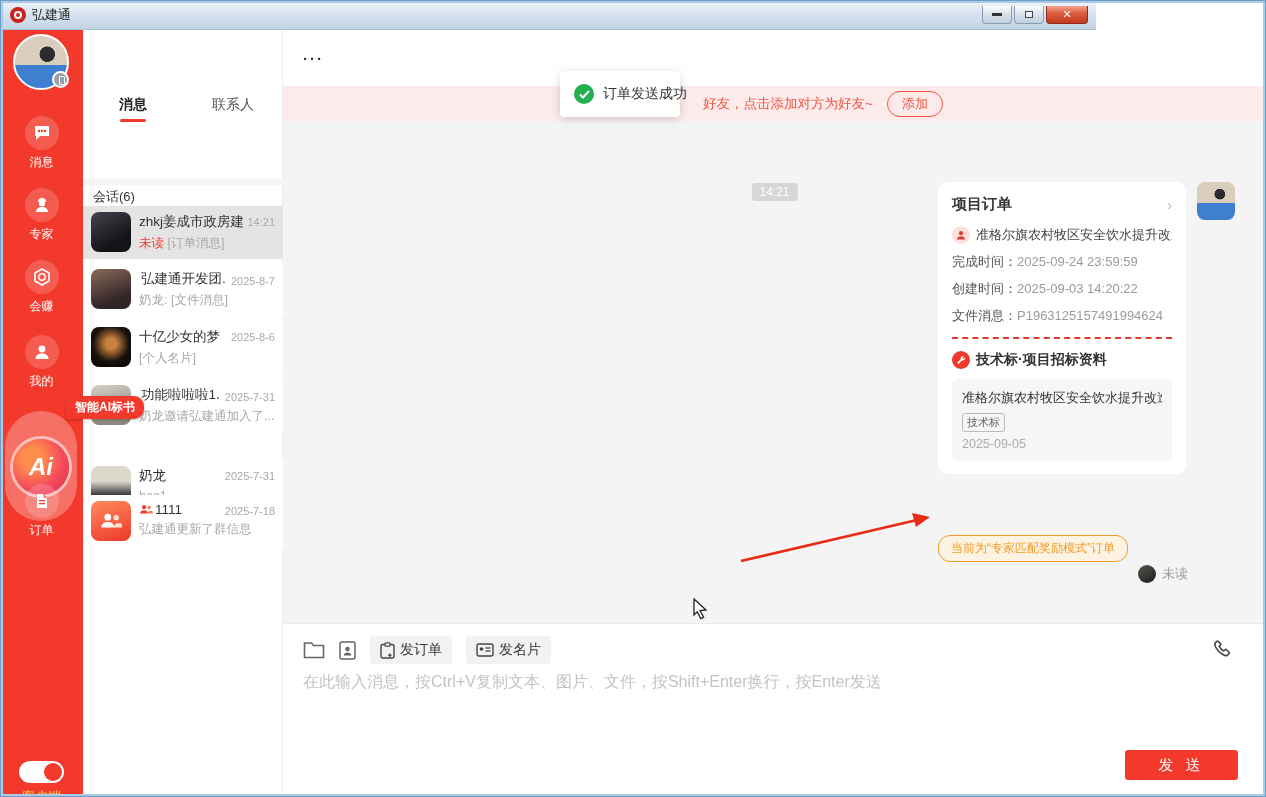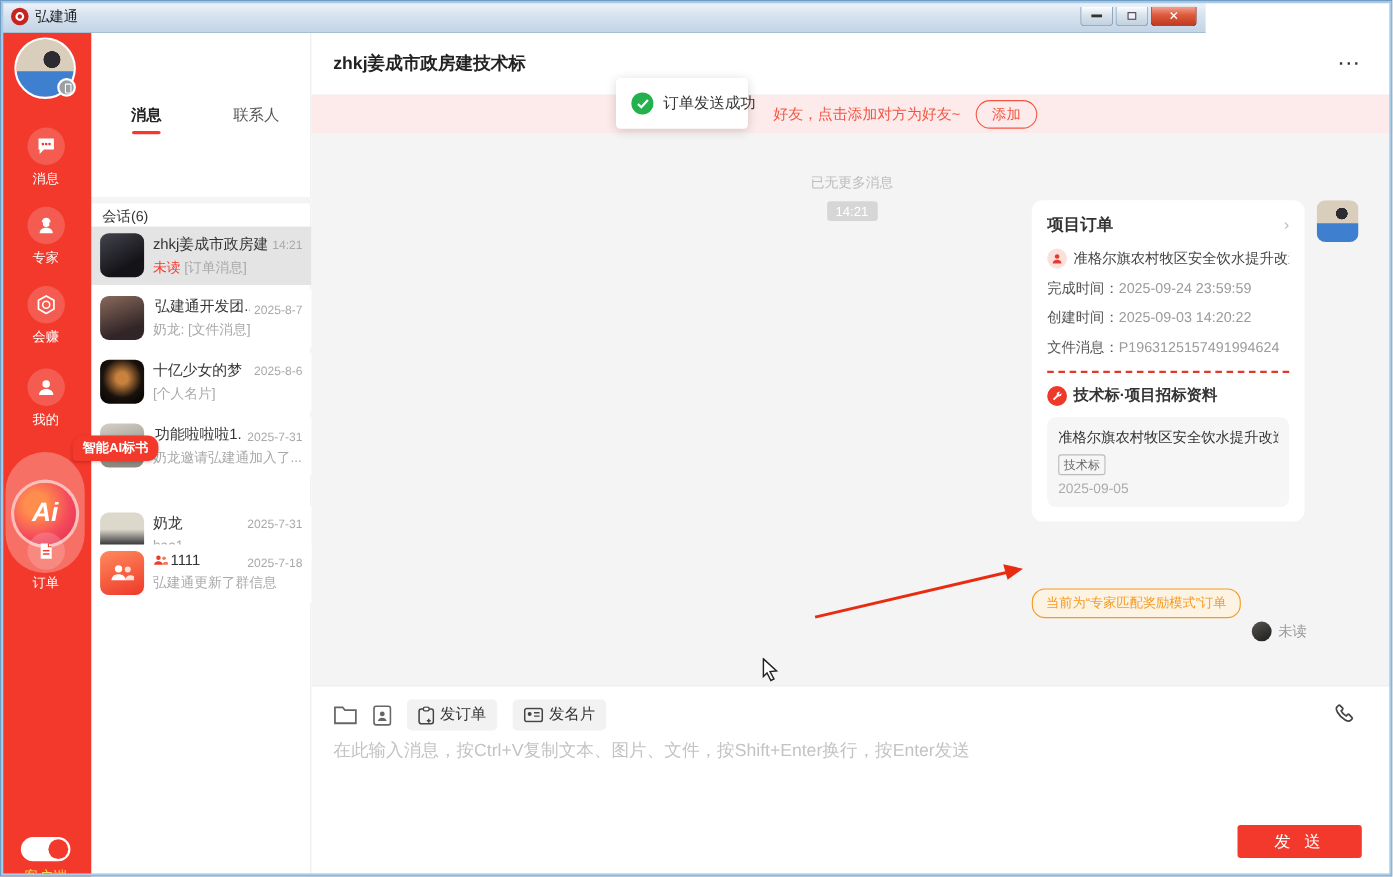--- a/index.html
+++ b/index.html
@@ -335,42 +335,40 @@
           </span>
           <span class="crow-time">2025-7-18</span>
         </div>
         <div class="crow-prev">弘建通更新了群信息</div>
       </div>
     </div>
   </div>
 
   <div class="mainpanel">
     <div class="main-header">
-      <span class="main-title">zhkj姜成市政房建技术标</span>
       <span class="menu-dots">···</span>
     </div>
 
     <div class="banner">
       <div class="banner-inner">
         <span class="banner-text">好友，点击添加对方为好友~</span>
         <button class="banner-add">添加</button>
       </div>
     </div>
 
     <div class="toast">
       <span class="toast-check">
         <svg class="ico" width="11" height="9" viewBox="0 0 11 9">
             <polyline points="1,4.5 4,7.5 10,1" fill="none" stroke="#fff" stroke-width="2"></polyline>
           </svg>
       </span>
       <span class="toast-txt">订单发送成功</span>
     </div>
 
     <div class="chat-area">
-      <div class="no-more">已无更多消息</div>
       <div class="time-chip">14:21</div>
 
       <div class="peer-avatar"></div>
 
       <div class="order-card">
         <div class="oc-head">
           <span class="oc-title">项目订单</span>
           <span class="oc-chevron">›</span>
         </div>
         <div class="oc-proj">

